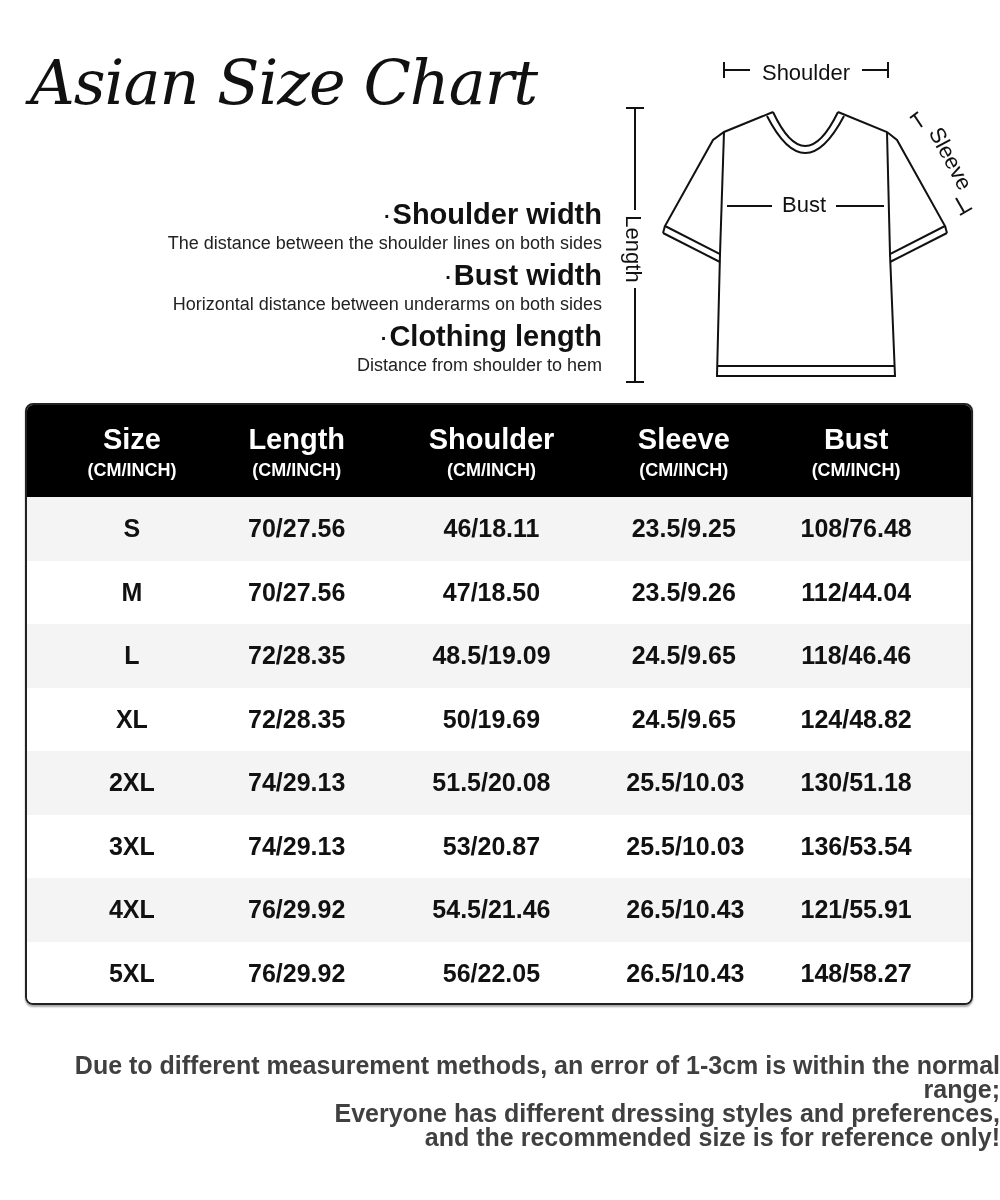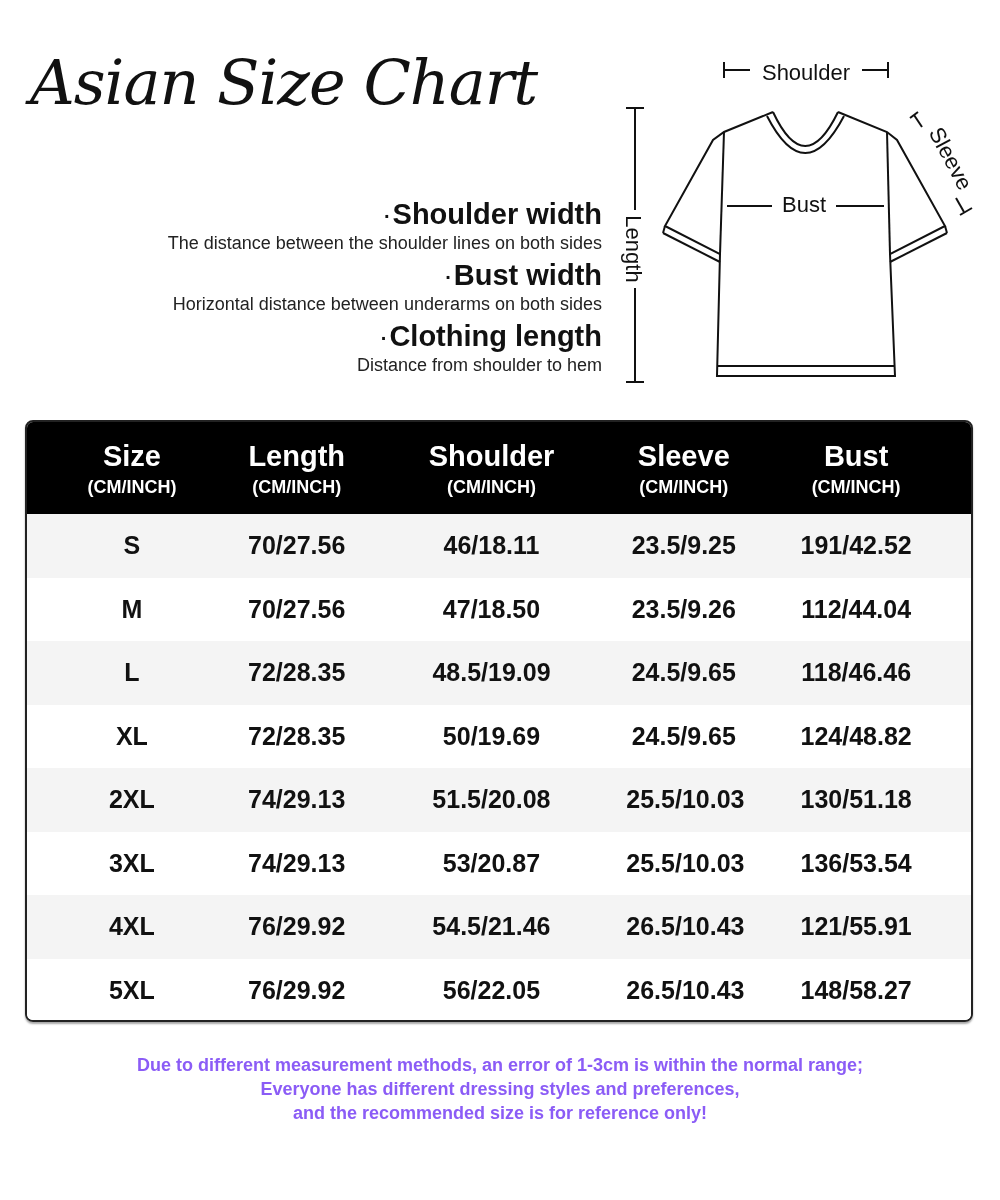--- a/index.html
+++ b/index.html
@@ -8,34 +8,34 @@
   .title { position:absolute; left:30px; top:52px; font-family:"DejaVu Serif", serif;
            font-style:italic; font-size:62px; letter-spacing:-1px; color:#111; line-height:1; }
   .defs { position:absolute; left:22px; top:198px; width:580px; }
   .def { margin-bottom:6px;text-align:right; }
   .def-head { font-size:29px; font-weight:bold; line-height:33px; color:#111; }
   .def-head .dot { font-size:20px; vertical-align:middle; margin-right:2px; }
   .def-desc { font-size:18px; line-height:20px; margin-left:20px; color:#222; }
   .diagram { position:absolute; left:600px; top:40px; width:400px; height:360px; }
   .diagram svg { width:400px; height:360px; }
   .diagram .lbl { font-family:"Liberation Sans", sans-serif; font-size:22px; fill:#111; }
-  .table-wrap { position:absolute; left:25px; top:420px; width:948px; height:602px;
+  .table-wrap { position:absolute; left:25px; top:403px; width:948px; height:602px;
                 border:2px solid #222; border-radius:8px; overflow:hidden; box-sizing:border-box;
                 box-shadow:0 2px 2px rgba(0,0,0,0.35); }
   .thead { display:flex; background:#000; height:92px; }
   .th { display:flex; flex-direction:column; align-items:center; justify-content:center; color:#fff; }
   .th .h1 { font-size:29px; font-weight:bold; line-height:34px; }
   .th .h2 { font-size:18px; font-weight:bold; margin-top:4px; }
   .row { display:flex; align-items:center; height:63.5px; }
   .row:nth-child(odd) { background:#f4f4f4; }
   .row:nth-child(even) { background:#ffffff; }
   .cell { text-align:center; font-size:25px; font-weight:bold; color:#111; }
   .c0 { width:210px; } .c1 { width:120px; } .c2 { width:270px; } .c3 { width:115px; } .c4 { width:230px; }
-  .note { position:absolute; left:0; top:1053px; width:1000px; text-align:center;
-          font-size:18px; font-weight:bold; line-height:24px; color:#8b5cf6; }
+  .note { position:absolute; left:0; top:1053px; width:1000px; text-align:right;
+          font-size:25px; font-weight:bold; line-height:24px; color:#404040; }
 </style>
 </head>
 <body>
 
 <div class="title">Asian Size Chart</div>
 
 <div class="defs">
   <div class="def">
     <div class="def-head"><span class="dot">·</span><span>Shoulder width</span></div>
     <div class="def-desc">The distance between the shoulder lines on both sides</div>
@@ -112,21 +112,21 @@
         <span class="h1">Bust</span>
         <span class="h2">(CM/INCH)</span>
       </div>
   </div>
   <div class="tbody">
     <div class="row">
         <div class="cell c0">S</div>
         <div class="cell c1">70/27.56</div>
         <div class="cell c2">46/18.11</div>
         <div class="cell c3">23.5/9.25</div>
-        <div class="cell c4">191/42.52</div>
+        <div class="cell c4">108/76.48</div>
       </div>
     <div class="row">
         <div class="cell c0">M</div>
         <div class="cell c1">70/27.56</div>
         <div class="cell c2">47/18.50</div>
         <div class="cell c3">23.5/9.26</div>
         <div class="cell c4">112/44.04</div>
       </div>
     <div class="row">
         <div class="cell c0">L</div>

